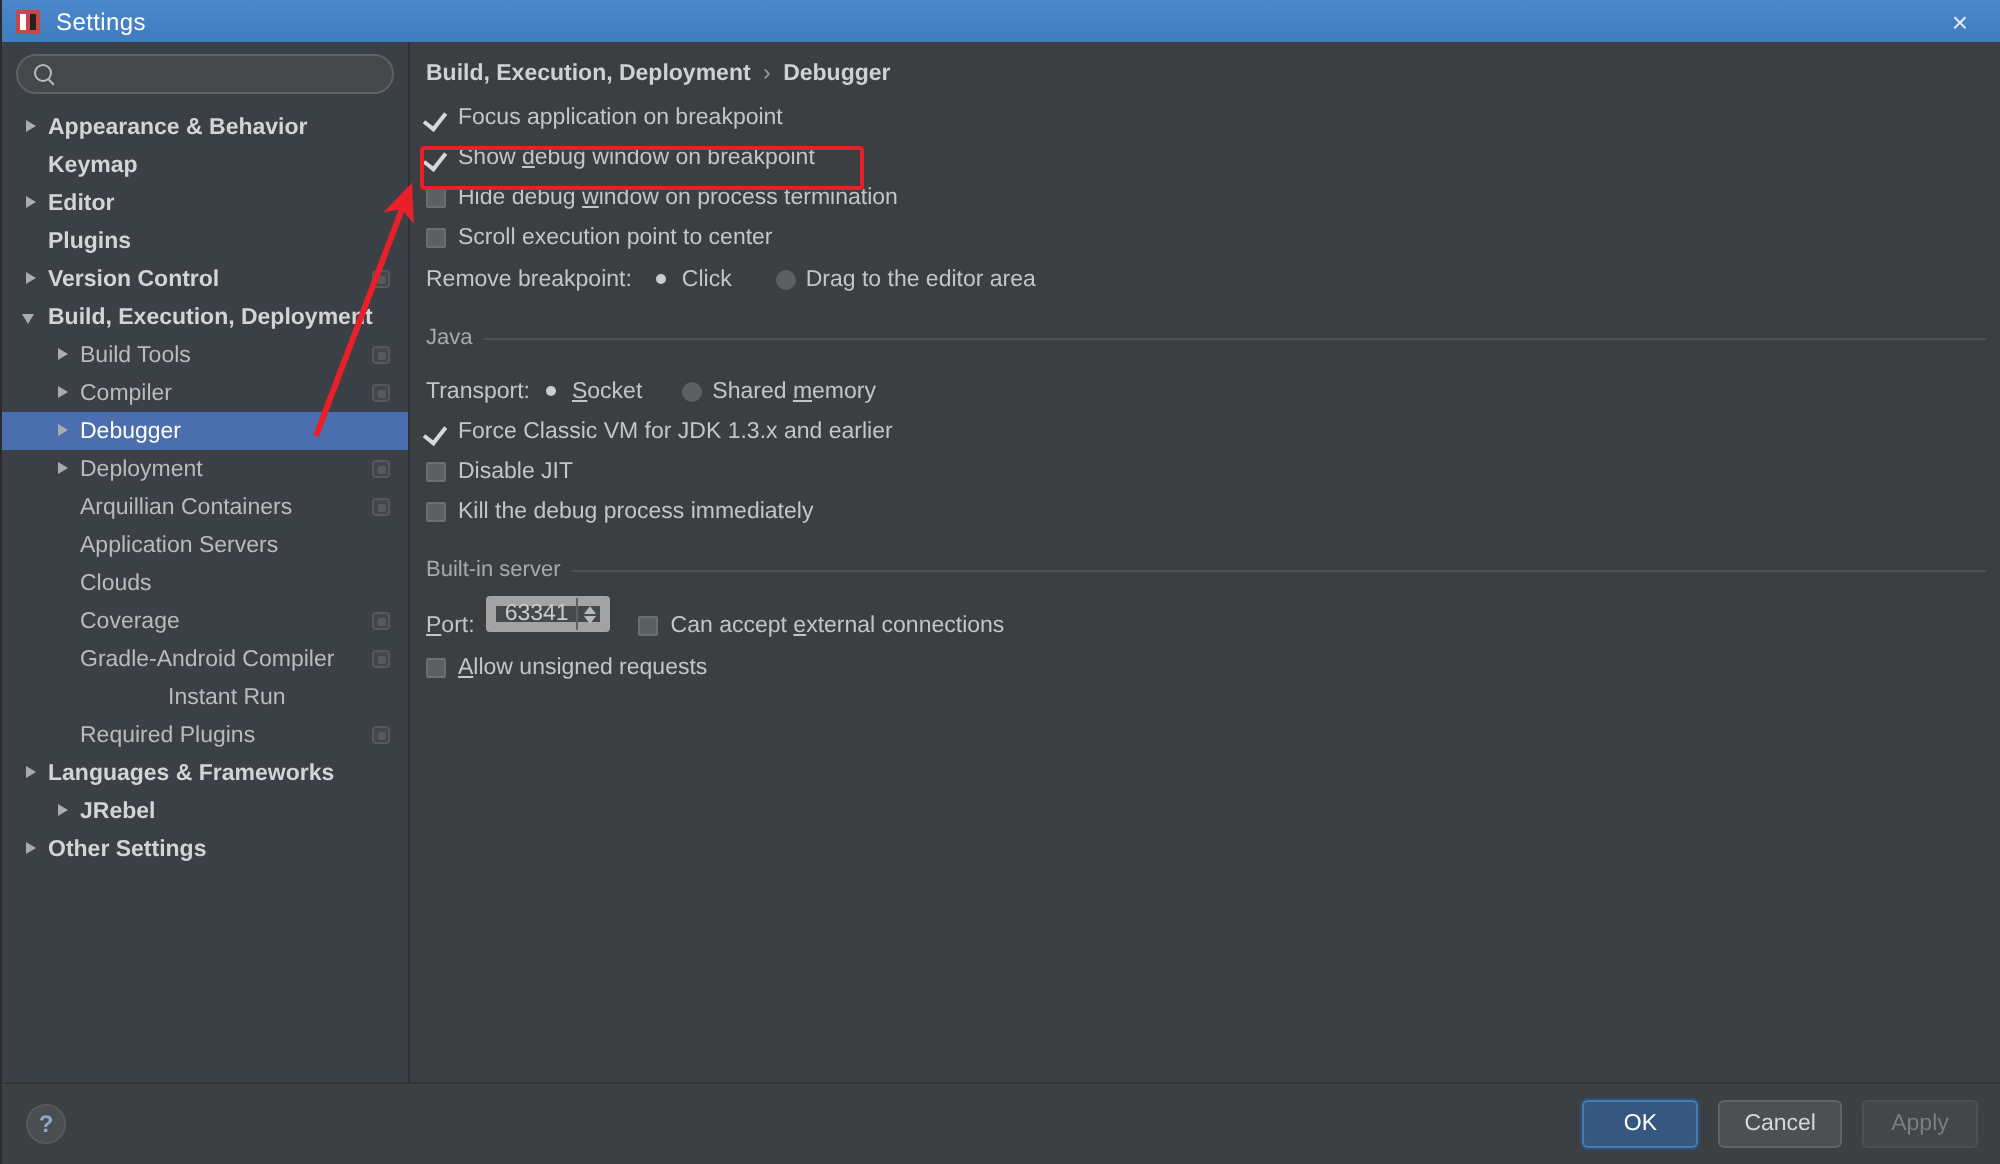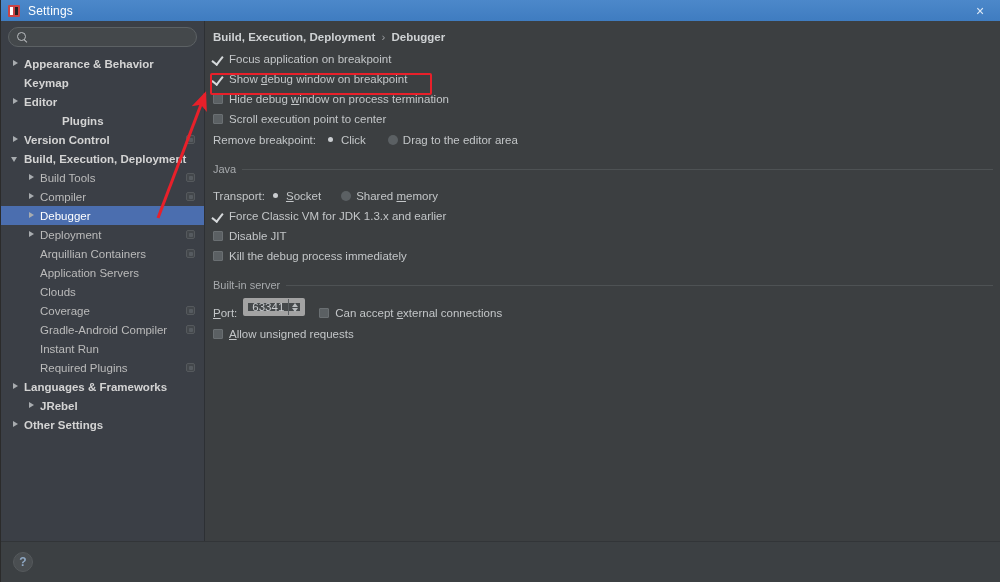--- a/index.html
+++ b/index.html
@@ -254,21 +254,21 @@
           <span>Appearance &amp; Behavior</span>
         </div>
         <div class="tree-row bold" style="padding-left: 10px;">
           <span class="arrow none"></span>
           <span>Keymap</span>
         </div>
         <div class="tree-row bold" style="padding-left: 10px;">
           <span class="arrow right"></span>
           <span>Editor</span>
         </div>
-        <div class="tree-row bold" style=" gap: 48px;">
+        <div class="tree-row bold" style="padding-left: 10px;">
           <span class="arrow none"></span>
           <span>Plugins</span>
         </div>
         <div class="tree-row bold" style="padding-left: 10px;">
           <span class="arrow right"></span>
           <span>Version Control</span>
           <span class="badge-icon"></span>
         </div>
         <div class="tree-row bold" style="padding-left: 10px;">
           <span class="arrow down"></span>
@@ -309,21 +309,21 @@
         <div class="tree-row" style="padding-left: 26px;">
           <span class="arrow none"></span>
           <span>Coverage</span>
           <span class="badge-icon"></span>
         </div>
         <div class="tree-row" style="padding-left: 26px;">
           <span class="arrow none"></span>
           <span>Gradle-Android Compiler</span>
           <span class="badge-icon"></span>
         </div>
-        <div class="tree-row" style="padding-left: 26px;">
+        <div class="tree-row" style="padding-left: 26px; margin-left: 44px;">
           <span class="arrow none"></span>
           <span>Instant Run</span>
         </div>
         <div class="tree-row" style="padding-left: 26px;">
           <span class="arrow none"></span>
           <span>Required Plugins</span>
           <span class="badge-icon"></span>
         </div>
         <div class="tree-row bold" style="padding-left: 10px;">
           <span class="arrow right"></span>
@@ -433,20 +433,25 @@
 
     <div class="opt-row">
       <span class="cb off"></span>
       <span class="inline-label"><u>A</u>llow unsigned requests</span>
     </div>
 
   </div>
 
   <div id="bottombar">
     <div id="help-btn">?</div>
+    <div id="btns">
+      <div class="btn default">OK</div>
+      <div class="btn normal">Cancel</div>
+      <div class="btn disabled">Apply</div>
+    </div>
   </div>
 
   <svg id="annot" viewBox="0 0 1000 582" xmlns="http://www.w3.org/2000/svg">
     <defs>
       <marker id="redhead" markerWidth="7" markerHeight="7" refX="5.4" refY="3.1" orient="auto">
         <path d="M0,0.4 L6.4,3.1 L0,5.8 L1.6,3.1 Z" fill="#e8202a"></path>
       </marker>
     </defs>
     <line x1="157" y1="218" x2="204" y2="94" stroke="#e8202a" stroke-width="3" marker-end="url(#redhead)"></line>
   </svg>

